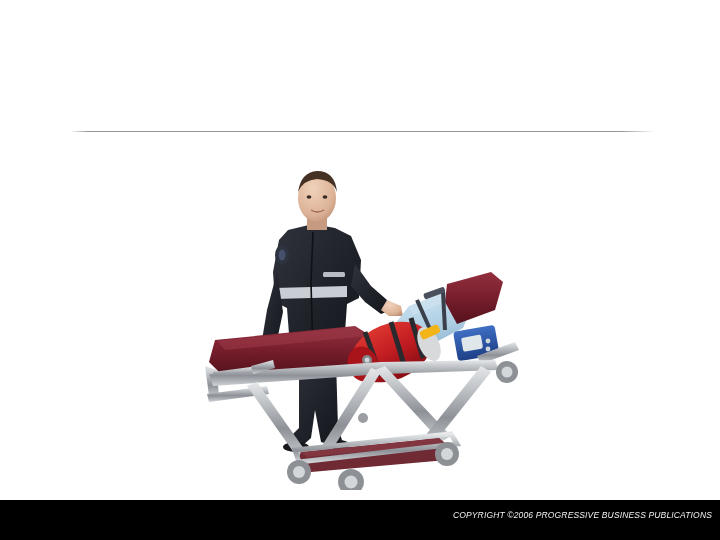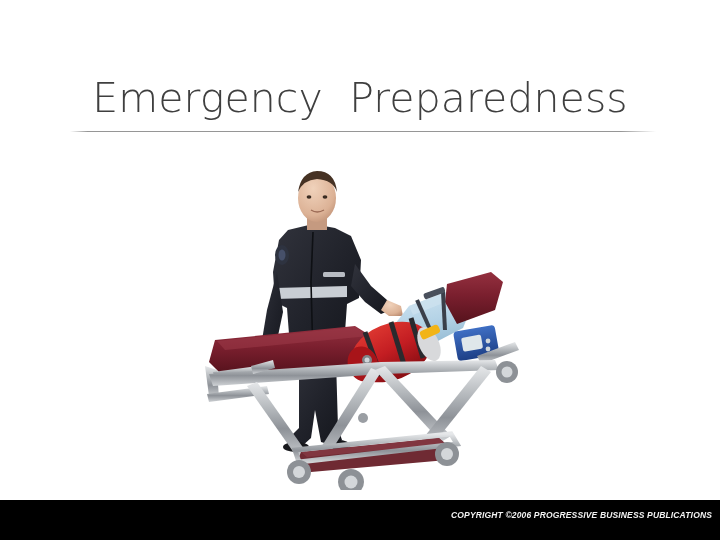--- a/index.html
+++ b/index.html
@@ -74,35 +74,32 @@
     height: 40px;
     background: #000000;
   }
   .footer-text {
     position: absolute;
     right: 8px;
     top: 10px;
     font-family: "Liberation Sans", sans-serif;
     font-size: 8.5px;
     font-style: italic;
-    font-weight: 700;
+    font-weight: 400;
     color: #f2f2f2;
     letter-spacing: 0.15px;
     white-space: nowrap;
     margin-left: 40px;
   }
 </style>
 </head>
 <body>
 
 <div class="slide">
 
-  <div class="title-block">
-    <div class="slide-title">Emergency  Preparedness</div>
-  </div>
   <div class="title-rule"></div>
 
   <div class="photo">
     <svg viewBox="0 0 330 330" xmlns="http://www.w3.org/2000/svg">
       <defs>
         <linearGradient id="chrome" x1="0" y1="0" x2="0" y2="1">
           <stop offset="0%" stop-color="#e6e8ea"></stop>
           <stop offset="35%" stop-color="#b3b7bb"></stop>
           <stop offset="60%" stop-color="#8e9298"></stop>
           <stop offset="100%" stop-color="#cfd2d5"></stop>

